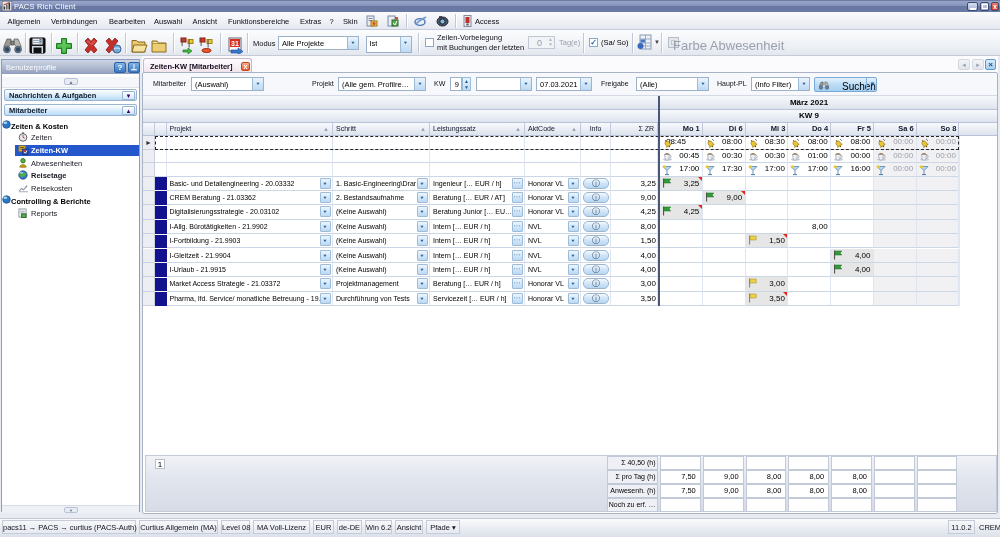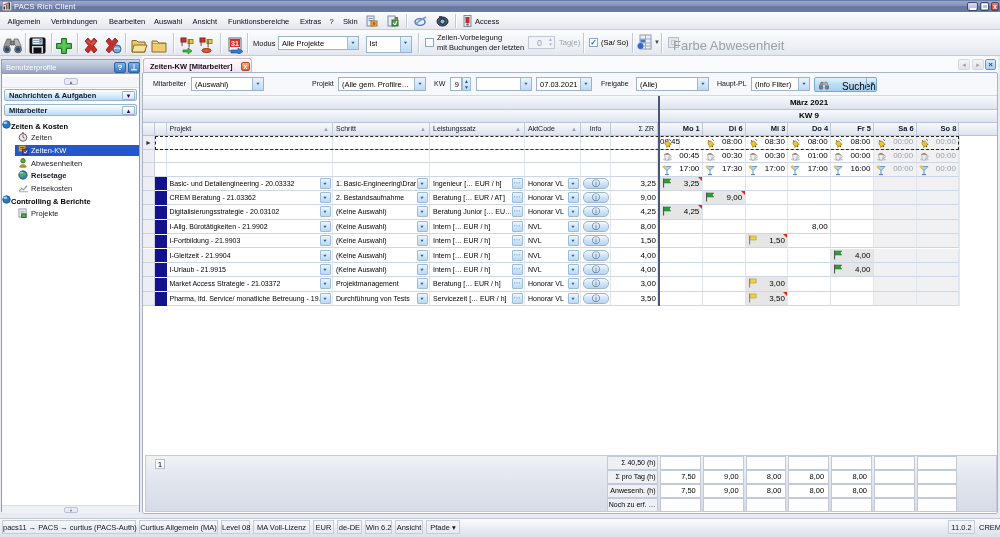--- a/index.html
+++ b/index.html
@@ -243,21 +243,21 @@
 <div class="a ti" style="top:83.9px">
       <div class="a" style="left:13px;top:1px;width:124px;height:11px;background:#2456cc"></div>
       <span class="ic"><svg width="11" height="10" viewBox="0 0 12 11">
           <rect x="1" y="1" width="7" height="6" fill="#f0c83c" stroke="#907818"></rect>
           <rect x="2" y="2.2" width="5" height="1" fill="#705808"></rect>
           <rect x="2" y="4" width="3.5" height="1" fill="#705808"></rect>
           <rect x="5" y="4.5" width="6" height="6" fill="#3858b8" stroke="#1c3478"></rect>
           <path d="M6.5 7.5 L8 9 L10 6" stroke="#fff" stroke-width="1" fill="none"></path>
           <rect x="6" y="5.5" width="2" height="2" fill="#d83028"></rect>
         </svg></span>
-      <span class="tx" style="color:#fff;font-weight:normal">Zeiten-KW</span>
+      <span class="tx" style="color:#fff;font-weight:bold">Zeiten-KW</span>
     </div>
 <div class="a ti" style="top:96.5px">
       <span class="ic"><svg width="10" height="10" viewBox="0 0 11 11">
           <circle cx="5.5" cy="3" r="2.4" fill="#58b048" stroke="#2a7020"></circle>
           <path d="M2 10 C2 6.5,9 6.5,9 10 Z" fill="#e8c838" stroke="#907818"></path>
           <rect x="3" y="8" width="5" height="2.4" fill="#b89018"></rect>
         </svg></span>
       <span class="tx" style="">Abwesenheiten</span>
     </div>
 <div class="a ti tib" style="top:109.1px">
@@ -280,21 +280,21 @@
           <circle cx="5.5" cy="5.5" r="4.6" fill="#2878c8" stroke="#1a5088"></circle>
           <ellipse cx="4" cy="3.4" rx="2.4" ry="1.6" fill="#a8d0f0"></ellipse>
         </svg></span><span class="tx" style="">Controlling &amp; Berichte</span></div>
 <div class="a ti" style="top:146.9px">
       <span class="ic"><svg width="9" height="10" viewBox="0 0 10 11">
           <rect x="1" y="1" width="8" height="9" fill="#f4f6f8" stroke="#8a94a0"></rect>
           <rect x="2.5" y="3" width="5" height="1" fill="#9aa"></rect>
           <rect x="2.5" y="5" width="5" height="1" fill="#9aa"></rect>
           <rect x="4" y="6.5" width="5" height="4" fill="#58a850" stroke="#2a6828"></rect>
         </svg></span>
-      <span class="tx" style="">Projekte</span>
+      <span class="tx" style="">Reports</span>
     </div>
 <div class="a" style="left:0;top:445px;width:137px;height:8px;background:#eef1f5;border-top:1px solid #d8dde6">
       <div class="a" style="left:62px;top:1px;width:14px;height:6px;border:1px solid #b8c2d4;border-radius:2px;background:#e8ecf2;color:#68788c;font-size:4px;text-align:center;line-height:5px">▼</div>
     </div>
 </div>
 <div class="a" id="main">
 <div class="a" style="left:0;top:0;width:854px;height:17px;background:#fbfafc"></div>
 <div class="a tab"><span style="padding-left:6px">Zeiten-KW [Mitarbeiter]</span><div class="a" style="left:97px;top:3px;width:9px;height:9px;border-radius:2px;background:linear-gradient(180deg,#f8b090,#e85c30);border:1px solid #c04818;color:#fff;font-size:7px;line-height:8px;text-align:center;font-weight:bold">x</div></div>
 <div class="a" style="left:816px;top:3px;width:12px;height:11px;border:1px solid #d3d8e0;border-radius:2px;background:linear-gradient(#f2f4f7,#e2e6ec);color:#9aa2b0;font-size:7px;text-align:center;line-height:10px">◂</div>
 <div class="a" style="left:830px;top:3px;width:12px;height:11px;border:1px solid #d3d8e0;border-radius:2px;background:linear-gradient(#f2f4f7,#e2e6ec);color:#9aa2b0;font-size:7px;text-align:center;line-height:10px">▸</div>
@@ -392,21 +392,21 @@
 <div class="cell" style="left:525px;top:149.5px;width:56px;height:13.5px"></div>
 <div class="cell" style="left:581px;top:149.5px;width:30px;height:13.5px"></div>
 <div class="cell" style="left:611px;top:149.5px;width:47px;height:13.5px"></div>
 <div class="cell" style="left:155px;top:163px;width:11.5px;height:13.5px"></div>
 <div class="cell" style="left:166.5px;top:163px;width:166.5px;height:13.5px"></div>
 <div class="cell" style="left:333px;top:163px;width:97px;height:13.5px"></div>
 <div class="cell" style="left:430px;top:163px;width:95px;height:13.5px"></div>
 <div class="cell" style="left:525px;top:163px;width:56px;height:13.5px"></div>
 <div class="cell" style="left:581px;top:163px;width:30px;height:13.5px"></div>
 <div class="cell" style="left:611px;top:163px;width:47px;height:13.5px"></div>
-<div class="cell num" style="left:660px;top:136px;width:20px;height:13.5px;line-height:12.5px;padding-right:19px"><span class="a" style="left:2px;top:1.75px"><svg width="10" height="10" viewBox="0 0 10 10">
+<div class="cell num" style="left:660px;top:136px;width:46px;height:13.5px;line-height:12.5px;padding-right:19px"><span class="a" style="left:2px;top:1.75px"><svg width="10" height="10" viewBox="0 0 10 10">
         <g transform="rotate(-35 5 5)">
           <path d="M3 7.5 C2.6 5 2.8 3.4 5 3 C7.2 3.4 7.4 5 7 7.5 L7.8 8.4 L2.2 8.4 Z" fill="#ecc730" stroke="#8a6a10" stroke-width=".6"></path>
           <rect x="4.6" y="1.6" width="0.9" height="1.6" fill="#6a5208"></rect>
           <circle cx="5" cy="9.3" r=".7" fill="#6a5208"></circle>
         </g>
         <path d="M7.2 1.2 L8.8 2.6" stroke="#444" stroke-width=".9"></path>
       </svg></span>08:45</div>
 <div class="cell num" style="left:702.8px;top:136px;width:42.80000000000007px;height:13.5px;line-height:12.5px;padding-right:2.5px"><span class="a" style="left:2px;top:1.75px"><svg width="10" height="10" viewBox="0 0 10 10">
         <g transform="rotate(-35 5 5)">
           <path d="M3 7.5 C2.6 5 2.8 3.4 5 3 C7.2 3.4 7.4 5 7 7.5 L7.8 8.4 L2.2 8.4 Z" fill="#ecc730" stroke="#8a6a10" stroke-width=".6"></path>

